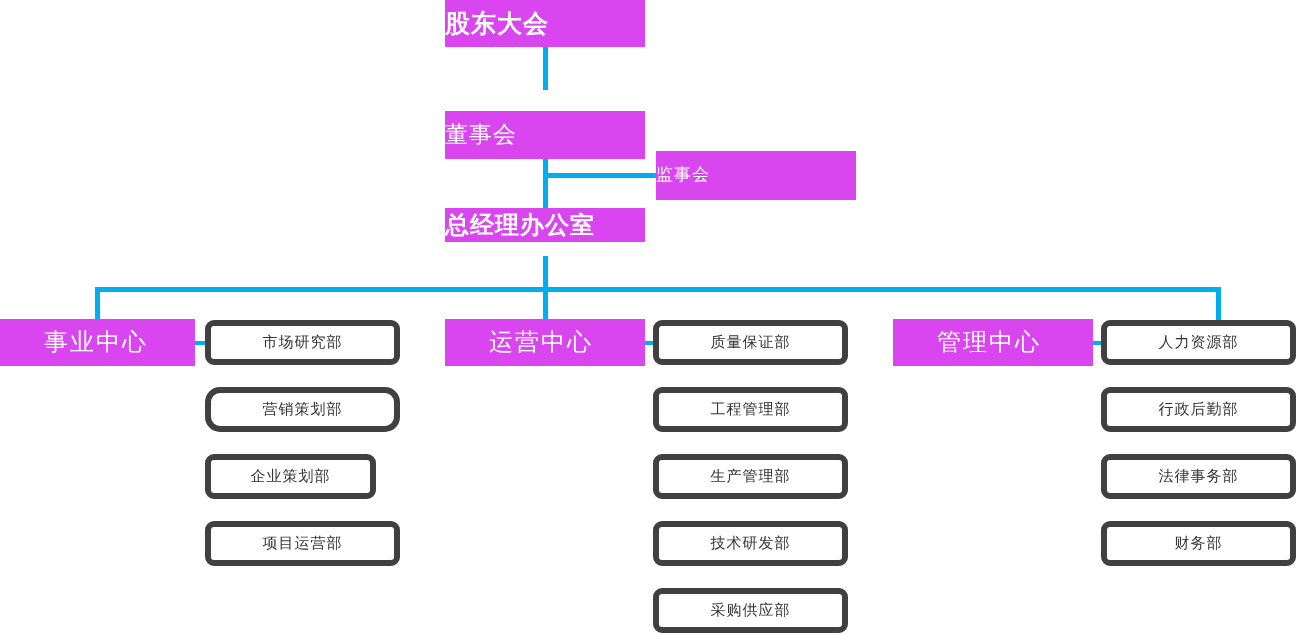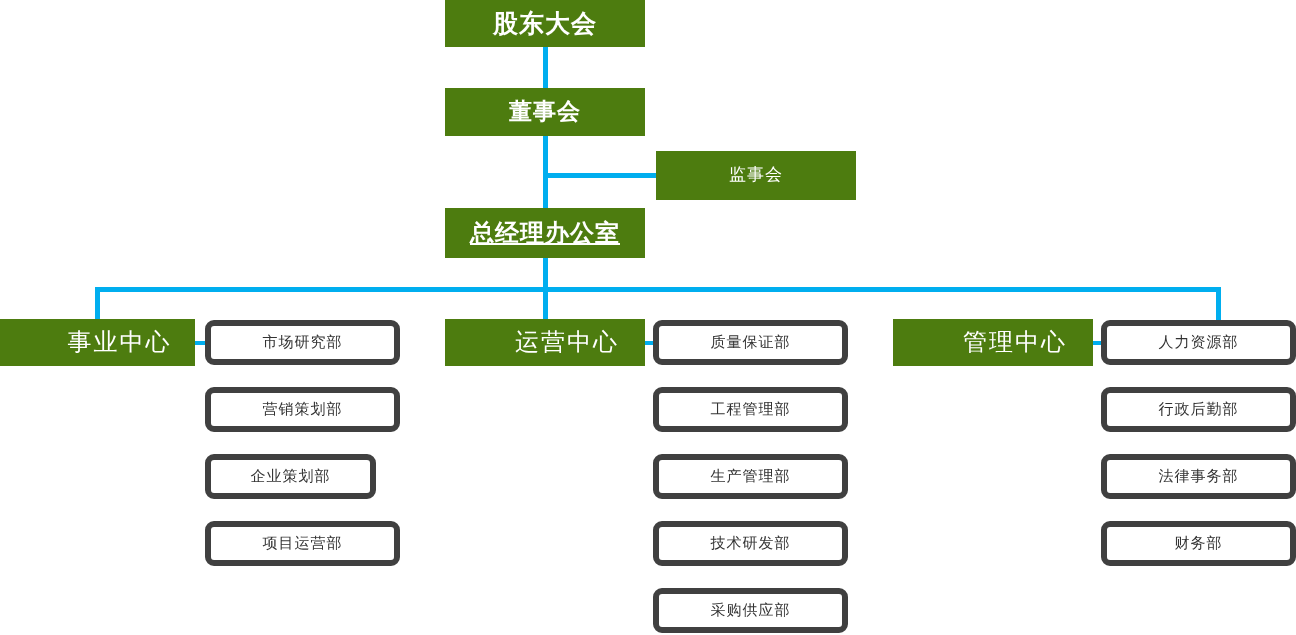--- a/index.html
+++ b/index.html
@@ -15,33 +15,33 @@
     position: relative;
     width: 1296px;
     height: 635px;
     background: #ffffff;
     overflow: hidden;
   }
 
   
   .node-solid {
     position: absolute;
-    background: #4d7c0f;
+    background: #d946ef;
     color: #ffffff;
     display: flex;
     align-items: center;
-    justify-content: center;
+    justify-content: flex-start;
     text-align: center;
     line-height: 1.1;
     box-sizing: border-box;
     z-index: 3;
     white-space: nowrap;
   }
   .node-solid.lvl-top   { font-size: 25px; font-weight: bold; letter-spacing: 1px; }
-  .node-solid.lvl-board { font-size: 23px; font-weight: bold; letter-spacing: 1px; }
+  .node-solid.lvl-board { font-size: 23px; font-weight: normal; letter-spacing: 1px; margin-top: 23px; }
   .node-solid.lvl-sup   { font-size: 17px; font-weight: normal; letter-spacing: 1px; }
   .node-solid.lvl-gm    { font-size: 24px; font-weight: bold; letter-spacing: 1px; }
   .node-solid.lvl-center{ font-size: 24px; font-weight: normal; letter-spacing: 2px; padding-left: 44px; }
 
   
   .node-dept {
     position: absolute;
     background: #ffffff;
     border: 6px solid #404040;
     border-radius: 9px;
@@ -97,32 +97,32 @@
   </div>
 
   <div class="node-solid lvl-board" style="left:445px; top:88px; width:200px; height:48px;">
     <span>董事会</span>
   </div>
 
   <div class="node-solid lvl-sup" style="left:656px; top:151px; width:200px; height:49px;">
     <span>监事会</span>
   </div>
 
-  <div class="node-solid lvl-gm" style="left:445px; top:208px; width:200px; height:50px;text-decoration:underline;">
+  <div class="node-solid lvl-gm" style="left:445px; top:208px; width:200px; height:34px;">
     <span>总经理办公室</span>
   </div>
 
   <div class="node-solid lvl-center" style="left:0px; top:319px; width:195px; height:47px;">
     <span>事业中心</span>
   </div>
 
   <div class="node-dept" style="left:205px; top:320px; width:195px; height:45px;">
     <span>市场研究部</span>
   </div>
-  <div class="node-dept" style="left:205px; top:387px; width:195px; height:45px;">
+  <div class="node-dept" style="left:205px; top:387px; width:195px; height:45px;border-radius:15px;">
     <span>营销策划部</span>
   </div>
   <div class="node-dept" style="left:205px; top:454px; width:171px; height:45px;">
     <span>企业策划部</span>
   </div>
   <div class="node-dept" style="left:205px; top:521px; width:195px; height:45px;">
     <span>项目运营部</span>
   </div>
 
   <div class="node-solid lvl-center" style="left:445px; top:319px; width:200px; height:47px;">

